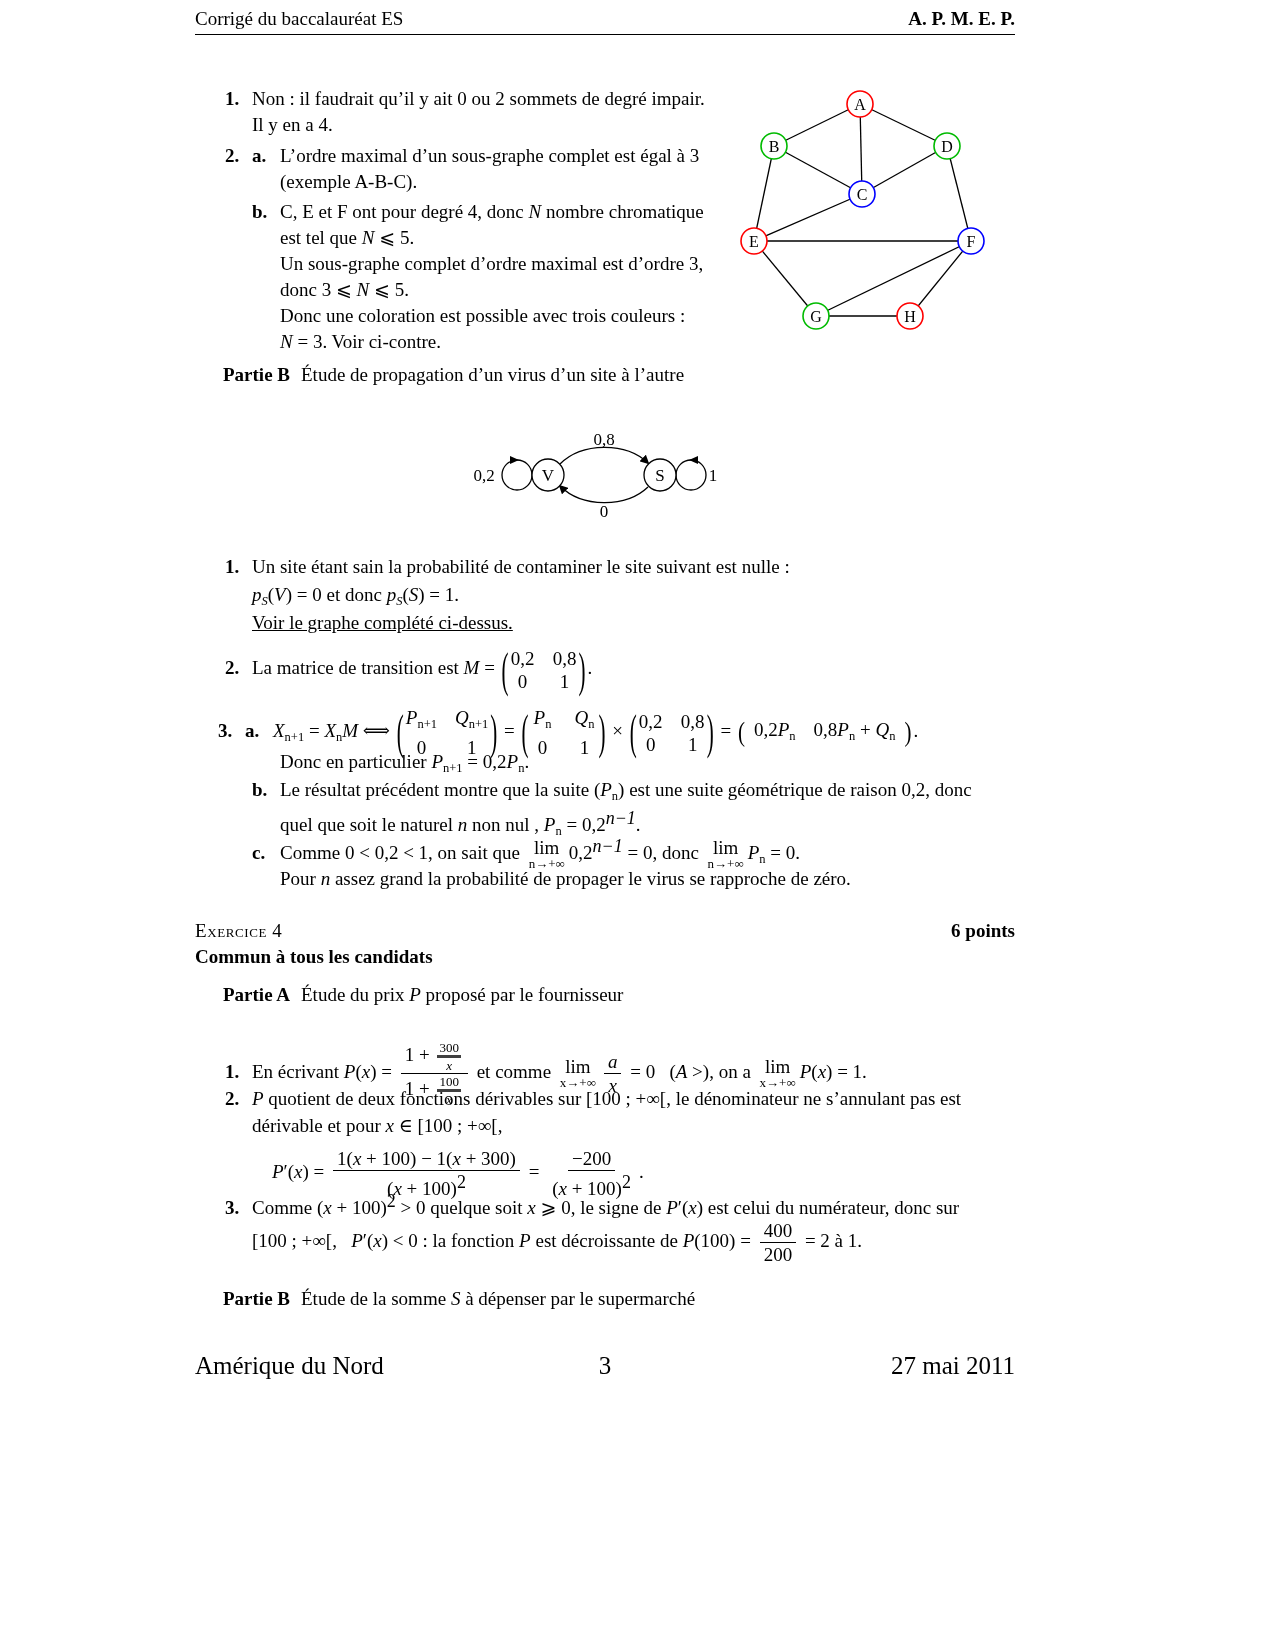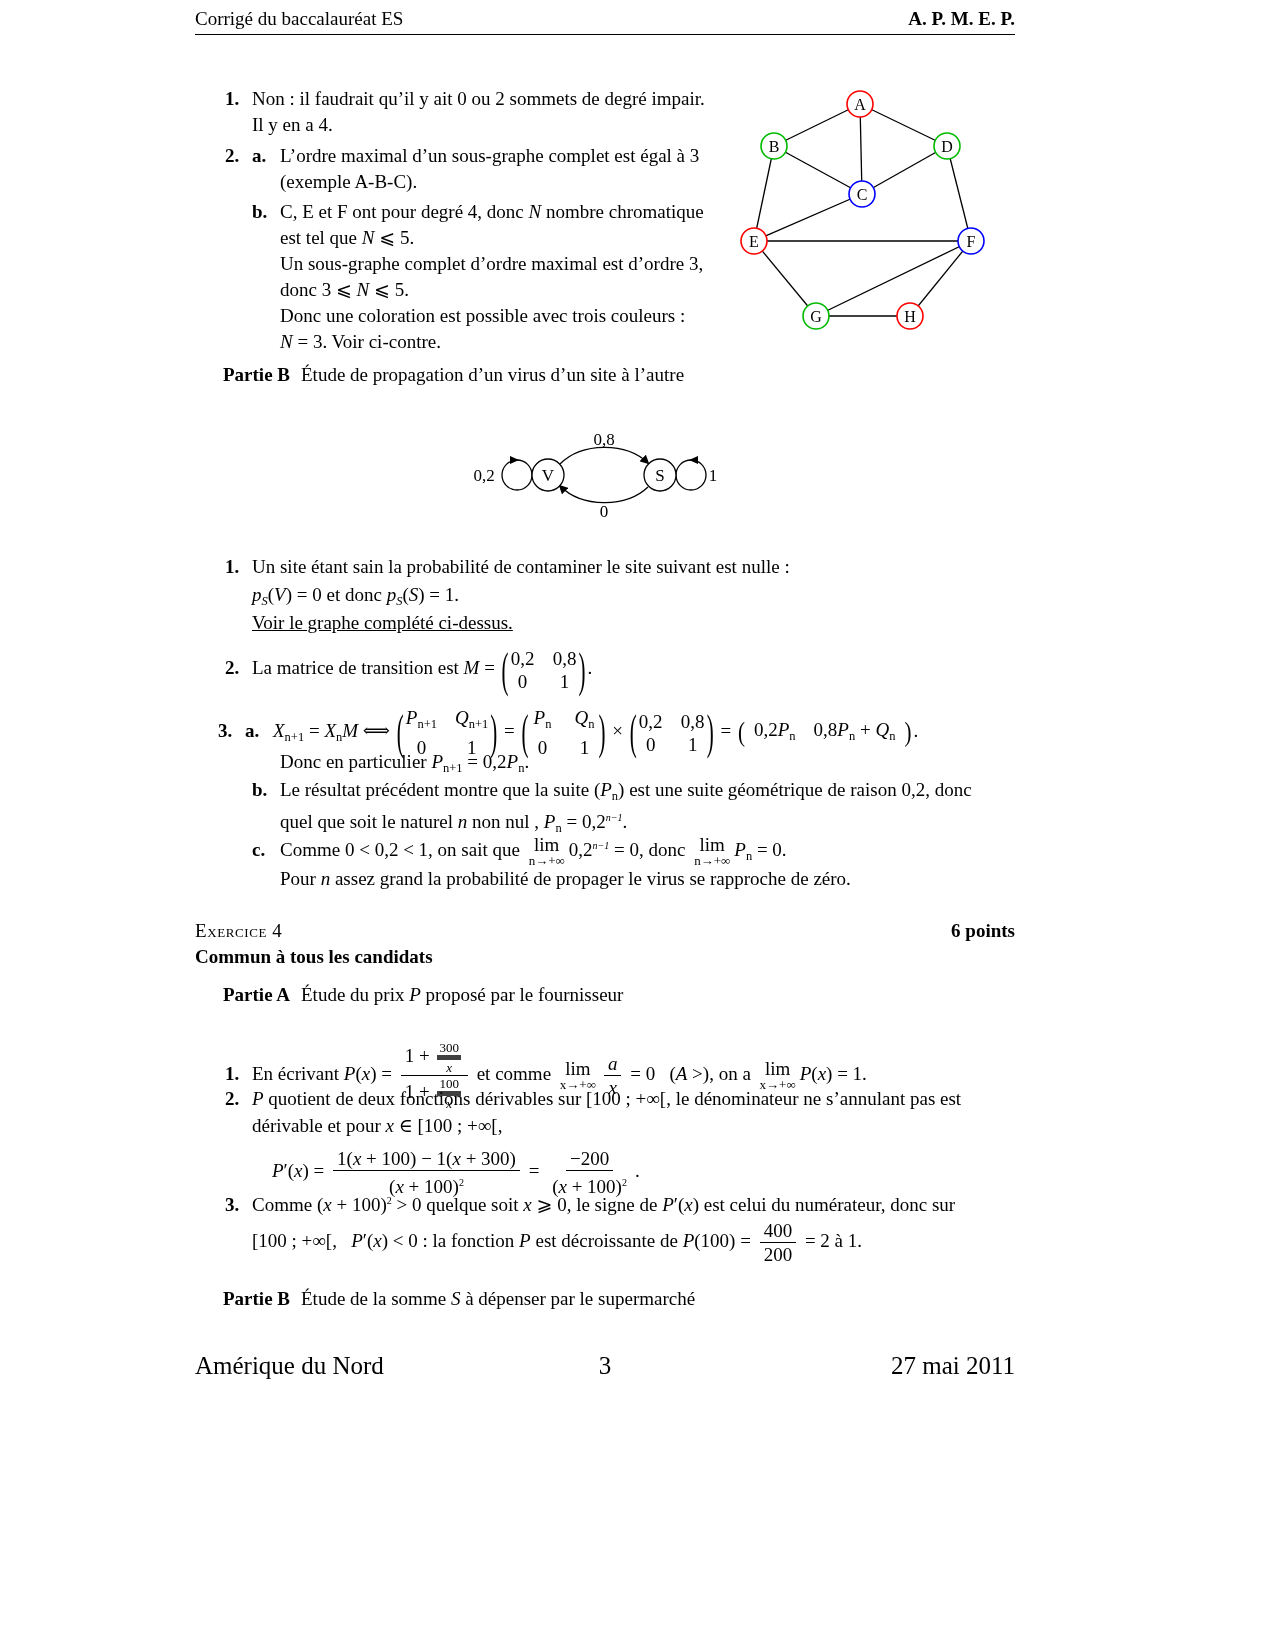--- a/index.html
+++ b/index.html
@@ -6,36 +6,36 @@
   html,body{background:#ffffff;}
   body{width:1275px;height:1650px;position:relative;font-family:"Liberation Serif","DejaVu Serif","DejaVu Sans",serif;color:#000;}
   .page{position:absolute;inset:0;background:#ffffff;overflow:hidden;}
   .header{position:absolute;left:195px;top:8px;width:820px;display:flex;justify-content:space-between;border-bottom:1.6px solid #000;padding-bottom:4px;font-size:19px;}
   .bold{font-weight:bold;}
   .ln{position:absolute;white-space:nowrap;font-size:19px;line-height:26px;}
   .lnum{font-weight:bold;display:inline-block;width:27px;}
   .lsub{font-weight:bold;display:inline-block;width:28px;}
   .i{font-style:italic;}
   .sub{font-size:12.5px;vertical-align:-4px;}
-  .sup{font-size:10px;vertical-align:7px;}
+  .sup{font-size:18px;vertical-align:7px;}
   .plabel{font-weight:bold;padding-right:11px;margin-left:28px;}
   .smallcaps{font-variant:small-caps;letter-spacing:0.6px;}
   .ex4row{display:flex;justify-content:space-between;width:820px;text-align:right;}
   .mat{display:inline-flex;align-items:center;vertical-align:middle;margin:0 2px;}
   .mgrid{display:inline-grid;grid-template-columns:auto auto;column-gap:18px;padding:0 2px;text-align:center;line-height:23px;}
   .mcell{min-width:24px;}
   .paren2{font-size:21px;line-height:23px;transform:scaleY(2.35);}
   .rvec{display:inline-flex;align-items:center;vertical-align:middle;margin:0 2px;}
   .paren1{font-size:21px;line-height:23px;transform:scaleY(1.3);}
   .rcell{margin:0 9px;}
   .frac{display:inline-flex;flex-direction:column;align-items:center;vertical-align:middle;margin:0 4px;line-height:23px;text-align:center;}
   .fnum{border-bottom:1.2px solid #000;padding:0 4px;}
   .fden{padding:0 4px;}
   .frac.tiny{font-size:13px;line-height:15px;margin:0 3px;vertical-align:middle;}
-  .frac.tiny .fnum{padding:0 2px;border-bottom:5px solid #404040;}
+  .frac.tiny .fnum{padding:0 2px;border-bottom:3px solid #404040;}
   .frac.tiny .fden{padding:0 2px;}
   .lim{display:inline-flex;flex-direction:column;align-items:center;vertical-align:middle;margin:0 4px;line-height:18px;}
   .lim .lb{font-size:13px;line-height:14px;}
   .footer{position:absolute;left:195px;top:1352px;width:820px;height:26px;font-size:25px;}
   .f-left{position:absolute;left:0;}
   .f-center{position:absolute;left:50%;transform:translateX(-50%);}
   .f-right{position:absolute;right:0;}
   .gsvg{position:absolute;}
   svg text{font-family:"Liberation Serif","DejaVu Serif",serif;fill:#000;}
 </style>

